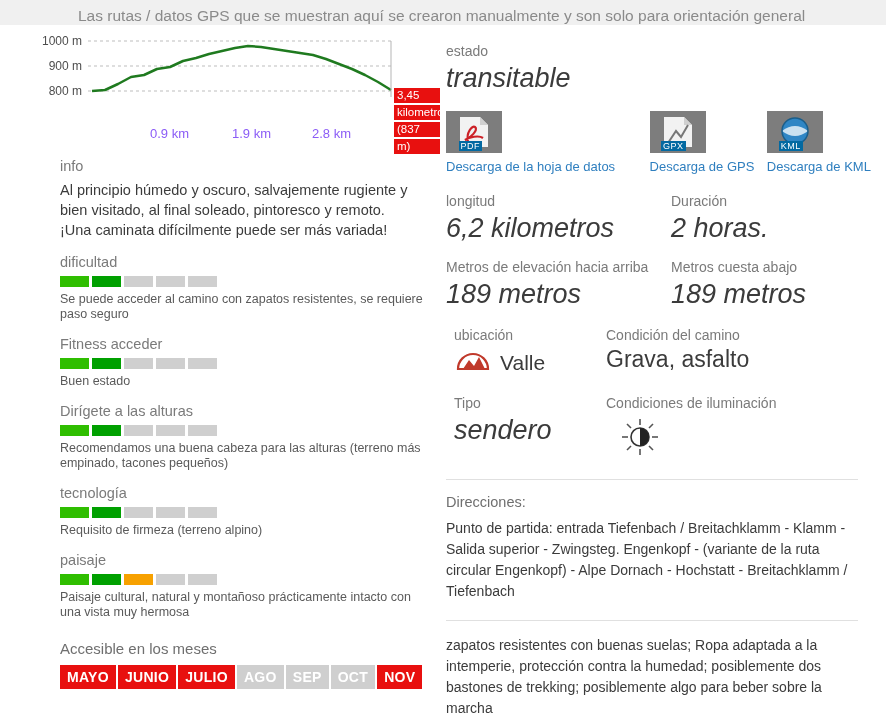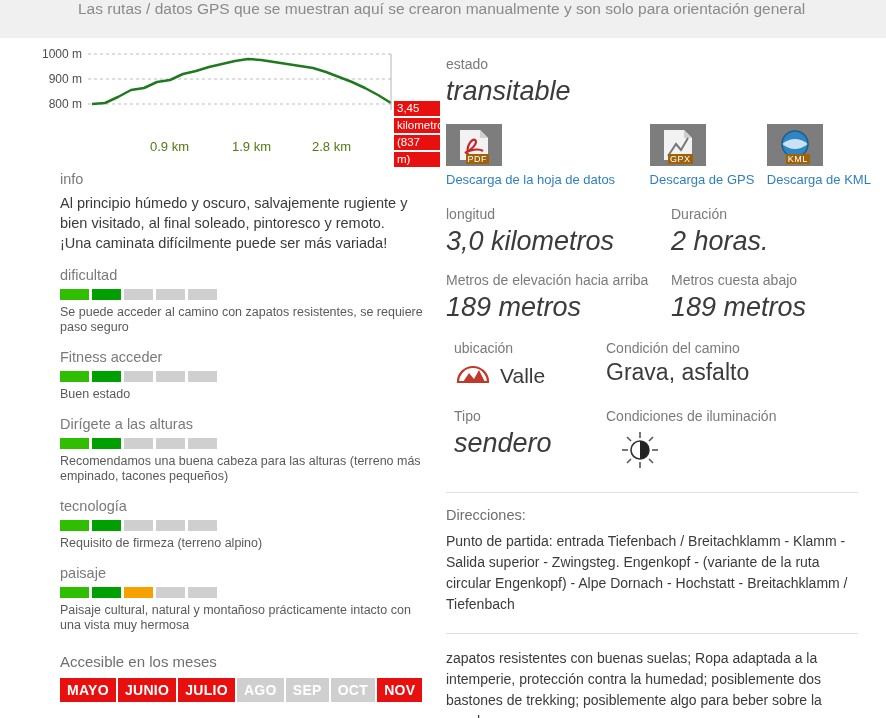--- a/index.html
+++ b/index.html
@@ -7,24 +7,24 @@
     margin: 0; padding: 0;
     width: 886px; height: 718px;
     background: #ffffff;
     font-family: "Liberation Sans", sans-serif;
     color: #333333;
     overflow: hidden;
   }
   .page { position: relative; width: 886px; height: 718px; }
 
   .banner {
-    height: 38px;
+    height: 25px;
     background: #f0f0f0;
     display: flex;
-    align-items: flex-start;
+    align-items: flex-end;
     padding-left: 78px;
     font-size: 15.5px;
     color: #8a8a8a;
     font-weight: 400;
   }
 
   .columns { display: flex; padding-top: 6px; }
   .col-left { width: 432px; padding-left: 14px; }
   .col-right { width: 454px; padding-left: 14px; }
 
@@ -34,21 +34,21 @@
   .chart-badges {
     position: absolute; left: 374px; top: 57px;
     width: 46px;
     display: flex; flex-direction: column; gap: 2px;
   }
   .badge {
     background: #e8100f; color: #ffffff; font-size: 11.5px;
     padding: 1px 3px; line-height: 13px; font-weight: 400;
   }
   .xlabels {
-    position: relative; height: 18px; margin-left: 6px; font-size: 13px; color: #4d7c0f;
+    position: relative; height: 18px; margin-left: 6px; font-size: 13px; color: #8b5cf6;
   }
   .xlabels span { position: absolute; top: 0; }
 
   
   .section { margin: 0 0 0 46px; }
   .label-grey {
     color: #7a7a7a; font-size: 14.5px; margin-top: 14px; margin-bottom: 6px;
   }
   .info-text { font-size: 14.5px; line-height: 20px; color: #3b3b3b; }
 
@@ -70,22 +70,22 @@
   .r-label { color: #7a7a7a; font-size: 14px; margin-bottom: 2px; }
   .r-big { font-size: 27px; color: #3b3b3b; font-weight: 400; line-height: 34px; font-style: italic; }
   .r-mid { font-size: 21px; color: #3b3b3b; line-height: 28px; }
 
   .downloads { display: flex; margin-top: 16px; }
   .dl { text-align: left; }
   .dl .icon-box {
     width: 56px; height: 42px; background: #7d7d7d; position: relative; margin-bottom: 4px;
   }
   .dl .tag {
-    position: absolute; right: 13px; bottom: 2px; font-size: 9px; color: #ffffff;
-    background: #a16207; padding: 0 2px; letter-spacing: .5px;
+    position: absolute; right: 20px; bottom: 2px; font-size: 9px; color: #ffffff;
+    background: #0369a1; padding: 0 2px; letter-spacing: .5px;
   }
   .dl a { color: #2f7fbf; font-size: 13px; text-decoration: none; }
 
   .two-col { display: flex; margin-top: 18px; }
   .two-col > div:first-child { width: 225px; }
 
   .hr { height: 1px; background: #e0e0e0; margin: 18px 0 14px 0; width: 412px; }
 
   .para { font-size: 14px; line-height: 21px; color: #3b3b3b; }
   .para-title { color: #6f6f6f; font-size: 14.5px; margin-bottom: 8px; }
@@ -255,21 +255,21 @@
             </svg>
             <span class="tag">KML</span>
           </div>
           <a href="#">Descarga de KML</a>
         </div>
       </div>
 
       <div class="two-col">
         <div>
           <div class="r-label">longitud</div>
-          <div class="r-big">3,0 kilometros</div>
+          <div class="r-big">6,2 kilometros</div>
         </div>
         <div>
           <div class="r-label">Duración</div>
           <div class="r-big">2 horas.</div>
         </div>
       </div>
 
       <div class="two-col" style="margin-top:14px">
         <div>
           <div class="r-label">Metros de elevación hacia arriba</div>

